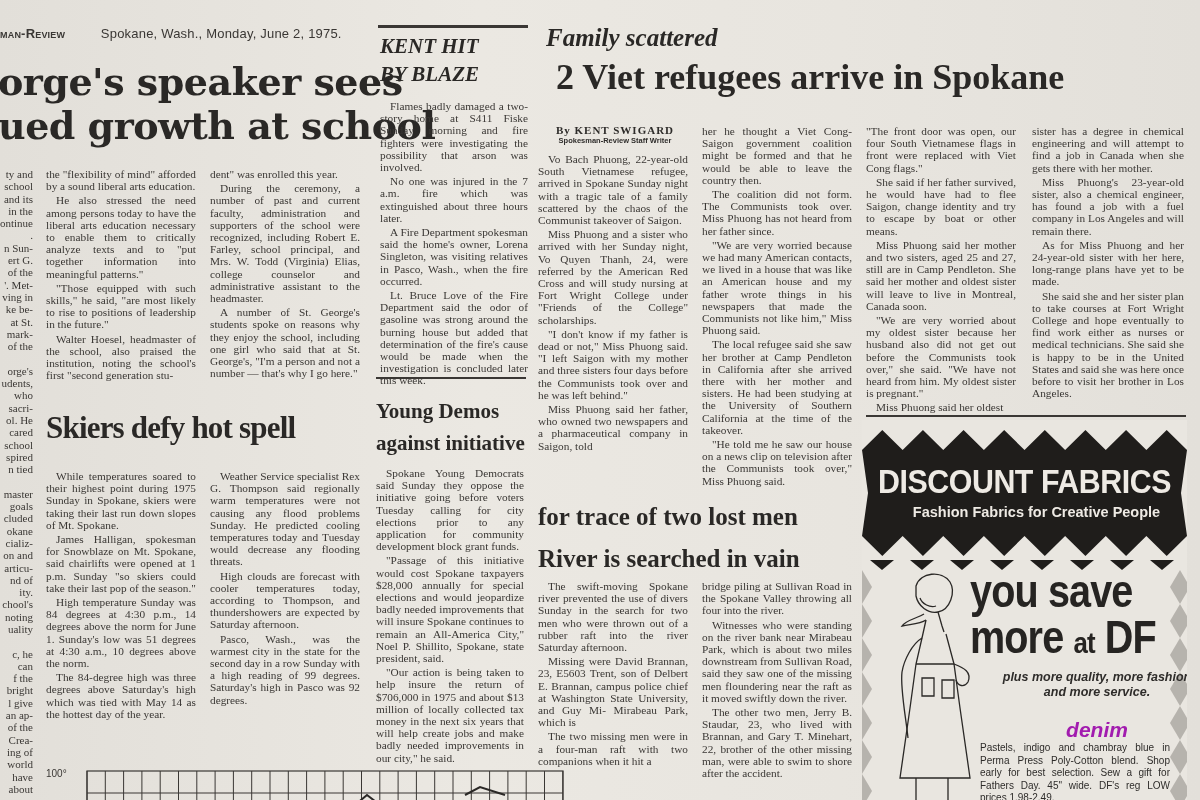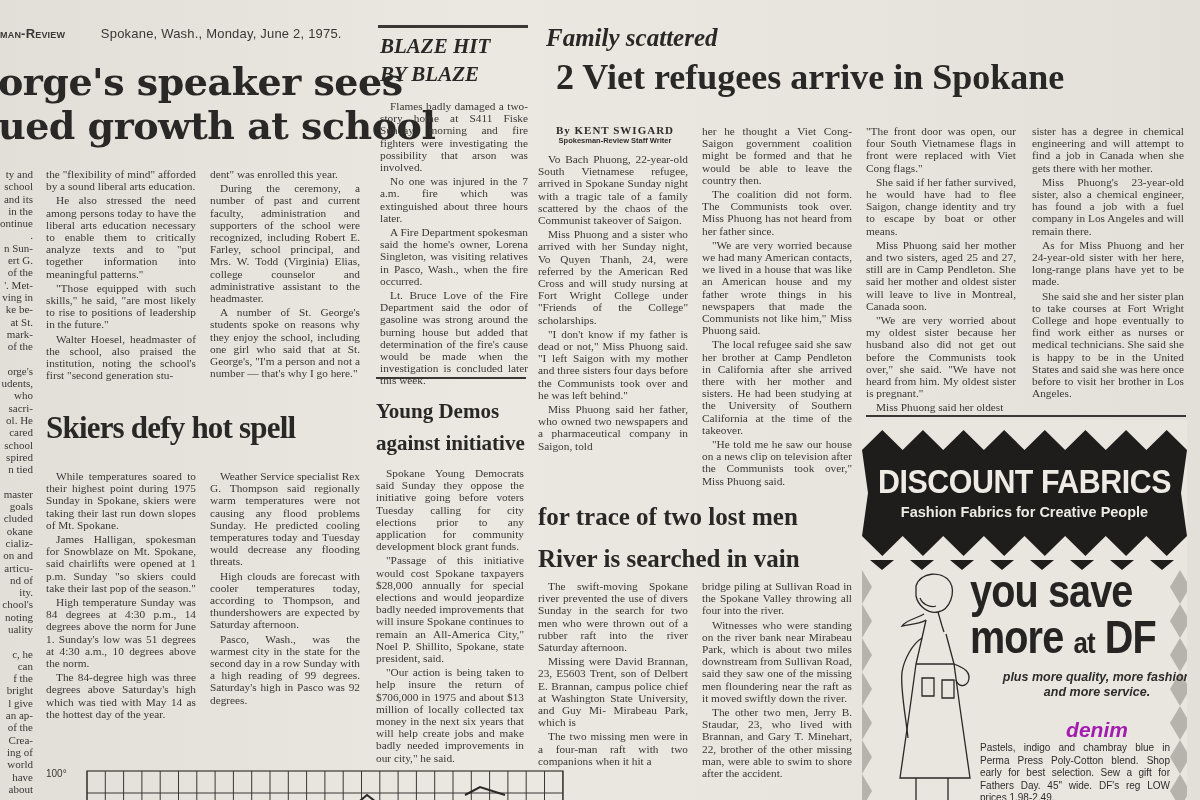--- a/index.html
+++ b/index.html
@@ -19,21 +19,21 @@
   .hl-big { font-family:"DejaVu Serif", serif; font-weight:bold; color:#2a2826; letter-spacing:-0.5px; white-space:nowrap; }
   .hl-cond { font-family:"Liberation Serif", serif; font-weight:bold; color:#2a2826; white-space:nowrap; }
   .hl-italic { font-family:"Liberation Serif", serif; font-style:italic; font-weight:bold; color:#2a2826; }
   .rule { position:absolute; background:#3a3734; }
   .byline { font-family:"Liberation Serif", serif; font-weight:bold; font-size:11px; text-align:center; letter-spacing:1px; }
   .byline-sub { font-family:"Liberation Sans", sans-serif; font-size:7.5px; font-weight:bold; text-align:center; }
   
   .ad { position:absolute; left:862px; top:420px; width:325px; height:380px; background:#e9e6e0; overflow:hidden; }
   .ad-banner { position:absolute; left:0; top:8px; width:325px; height:130px; }
   .ad-title { position:absolute; left:0; width:325px; top:43px; text-align:center; font-family:"Liberation Sans", sans-serif; font-weight:bold; font-size:33px; color:#eeeae4; letter-spacing:-0.5px; transform:scaleX(0.92); }
-  .ad-sub { position:absolute; left:0; width:325px; top:84px; text-align:center; font-family:"Liberation Sans", sans-serif; font-weight:bold; font-size:14.5px; color:#eeeae4; }
+  .ad-sub { position:absolute; left:12px; width:325px; top:84px; text-align:center; font-family:"Liberation Sans", sans-serif; font-weight:bold; font-size:14.5px; color:#eeeae4; }
   .ad-save { position:absolute; left:108px; top:148px; font-family:"Liberation Sans", sans-serif; font-weight:bold; font-size:46px; line-height:46px; color:#262422; letter-spacing:-1px; transform:scaleX(0.86); transform-origin:left top; white-space:nowrap; }
   .ad-save .small { font-size:30px; }
   .ad-tag { position:absolute; left:140px; width:190px; top:250px; text-align:center; font-family:"Liberation Sans", sans-serif; font-style:italic; font-weight:bold; font-size:12.5px; line-height:15px; color:#2e2c2a; }
   .ad-denim { position:absolute; left:140px; width:190px; top:298px; text-align:center; font-family:"Liberation Sans", sans-serif; font-style:italic; font-weight:bold; font-size:21px; color:#a21caf; }
   .ad-copy { position:absolute; left:118px; width:190px; top:322px; font-family:"Liberation Sans", sans-serif; font-size:10px; line-height:12.5px; color:#2e2c2a; text-align:justify; }
   .chart { position:absolute; left:85px; top:765px; width:480px; height:40px; }
   .chart-label { position:absolute; left:46px; top:768px; font-family:"Liberation Sans", sans-serif; font-size:10px; color:#3a3734; }
 </style>
 </head>
 <body>
@@ -166,21 +166,21 @@
         <line x1="441.20000000000016" x2="441.20000000000016" y1="6" y2="40"></line>
         <line x1="459.50000000000017" x2="459.50000000000017" y1="6" y2="40"></line>
         <line x1="477.8000000000002" x2="477.8000000000002" y1="6" y2="40"></line>
       </g>
     <polyline points="270,40 282,30 295,40" stroke="#2a2826" stroke-width="2" fill="none"></polyline>
     <polyline points="380,30 395,22 420,30" stroke="#2a2826" stroke-width="2" fill="none"></polyline>
   </svg>
 
   <div class="rule" style="left:378px;top:25px;width:150px;height:3px;"></div>
   <div class="abs hl-italic" style="left:380px;top:32px;font-size:21px;line-height:28px;">
-    <div>BLAZE HIT</div>
+    <div>KENT HIT</div>
     <div>BY BLAZE</div>
   </div>
   <div class="abs col" id="bz" style="left:380px;top:100px;width:148px;">
       <p>Flames badly damaged a two-story home at S411 Fiske Sunday morning and fire fighters were investigating the possibility that arson was involved.</p>
       <p>No one was injured in the 7 a.m. fire which was extinguished about three hours later.</p>
       <p>A Fire Department spokesman said the home's owner, Lorena Singleton, was visiting relatives in Pasco, Wash., when the fire occurred.</p>
       <p>Lt. Bruce Love of the Fire Department said the odor of gasoline was strong around the burning house but added that determination of the fire's cause would be made when the investigation is concluded later this week.</p>
     </div>
   <div class="rule" style="left:376px;top:377px;width:150px;height:2px;"></div>
 

